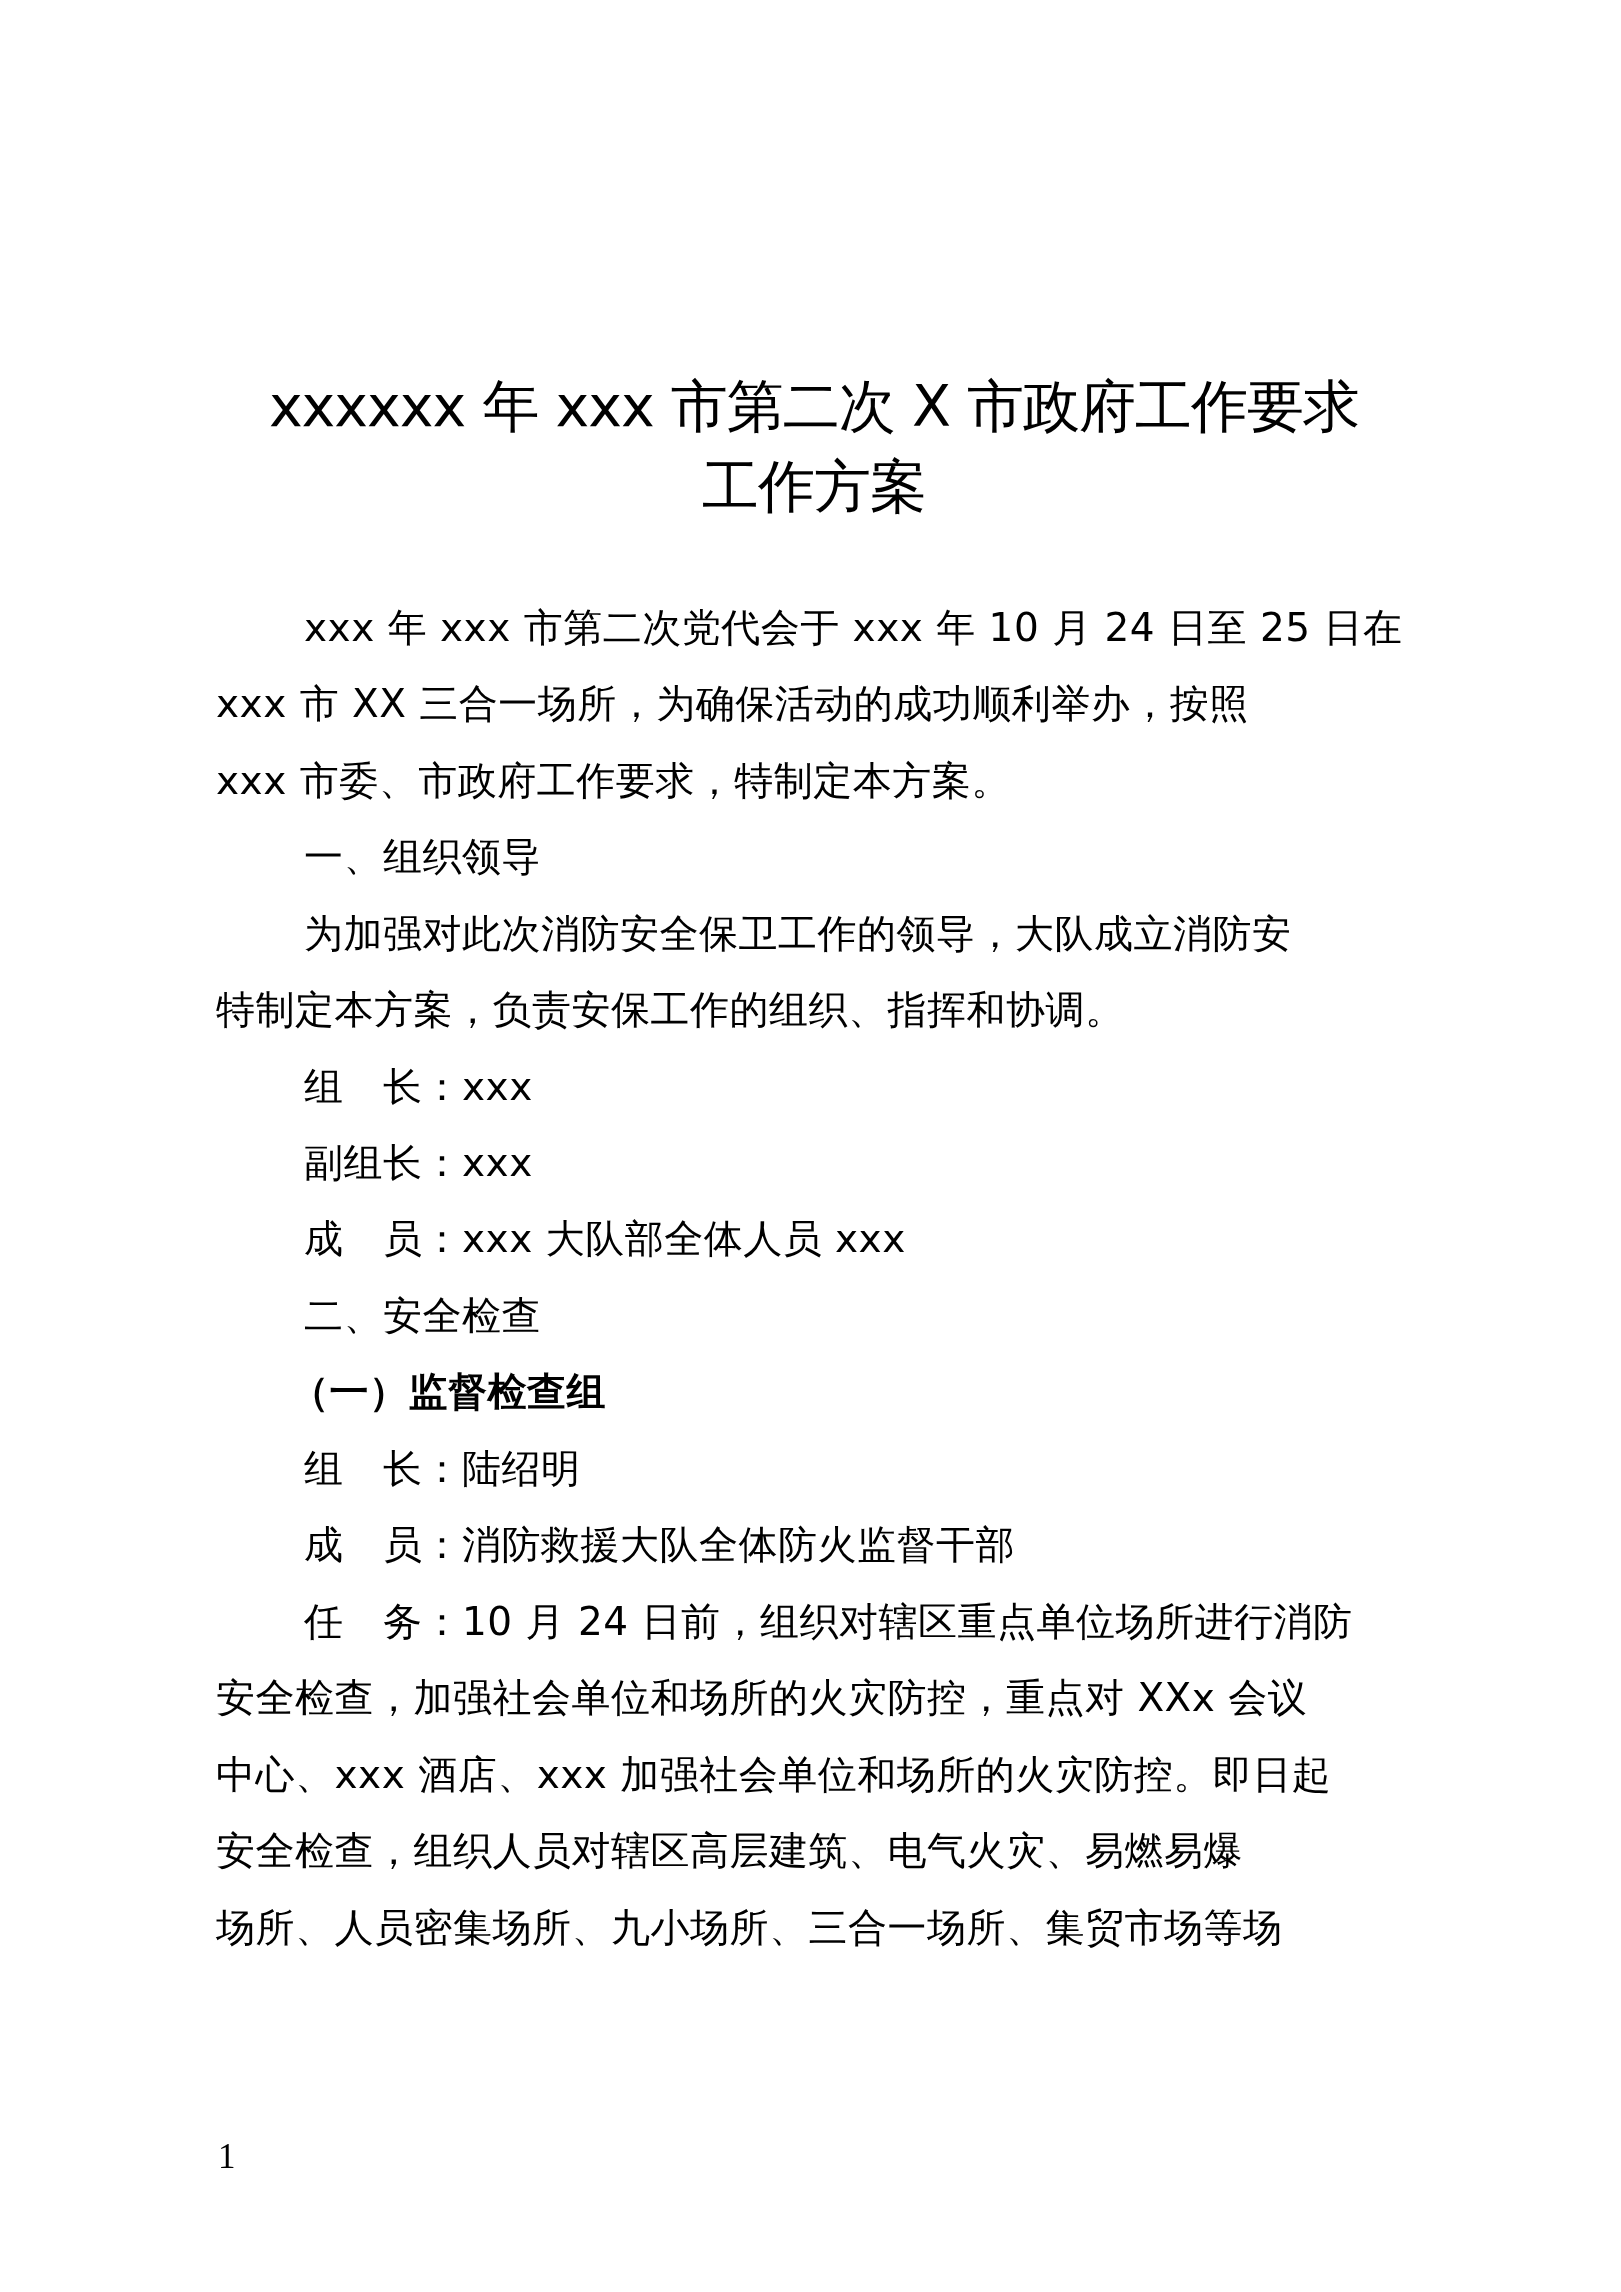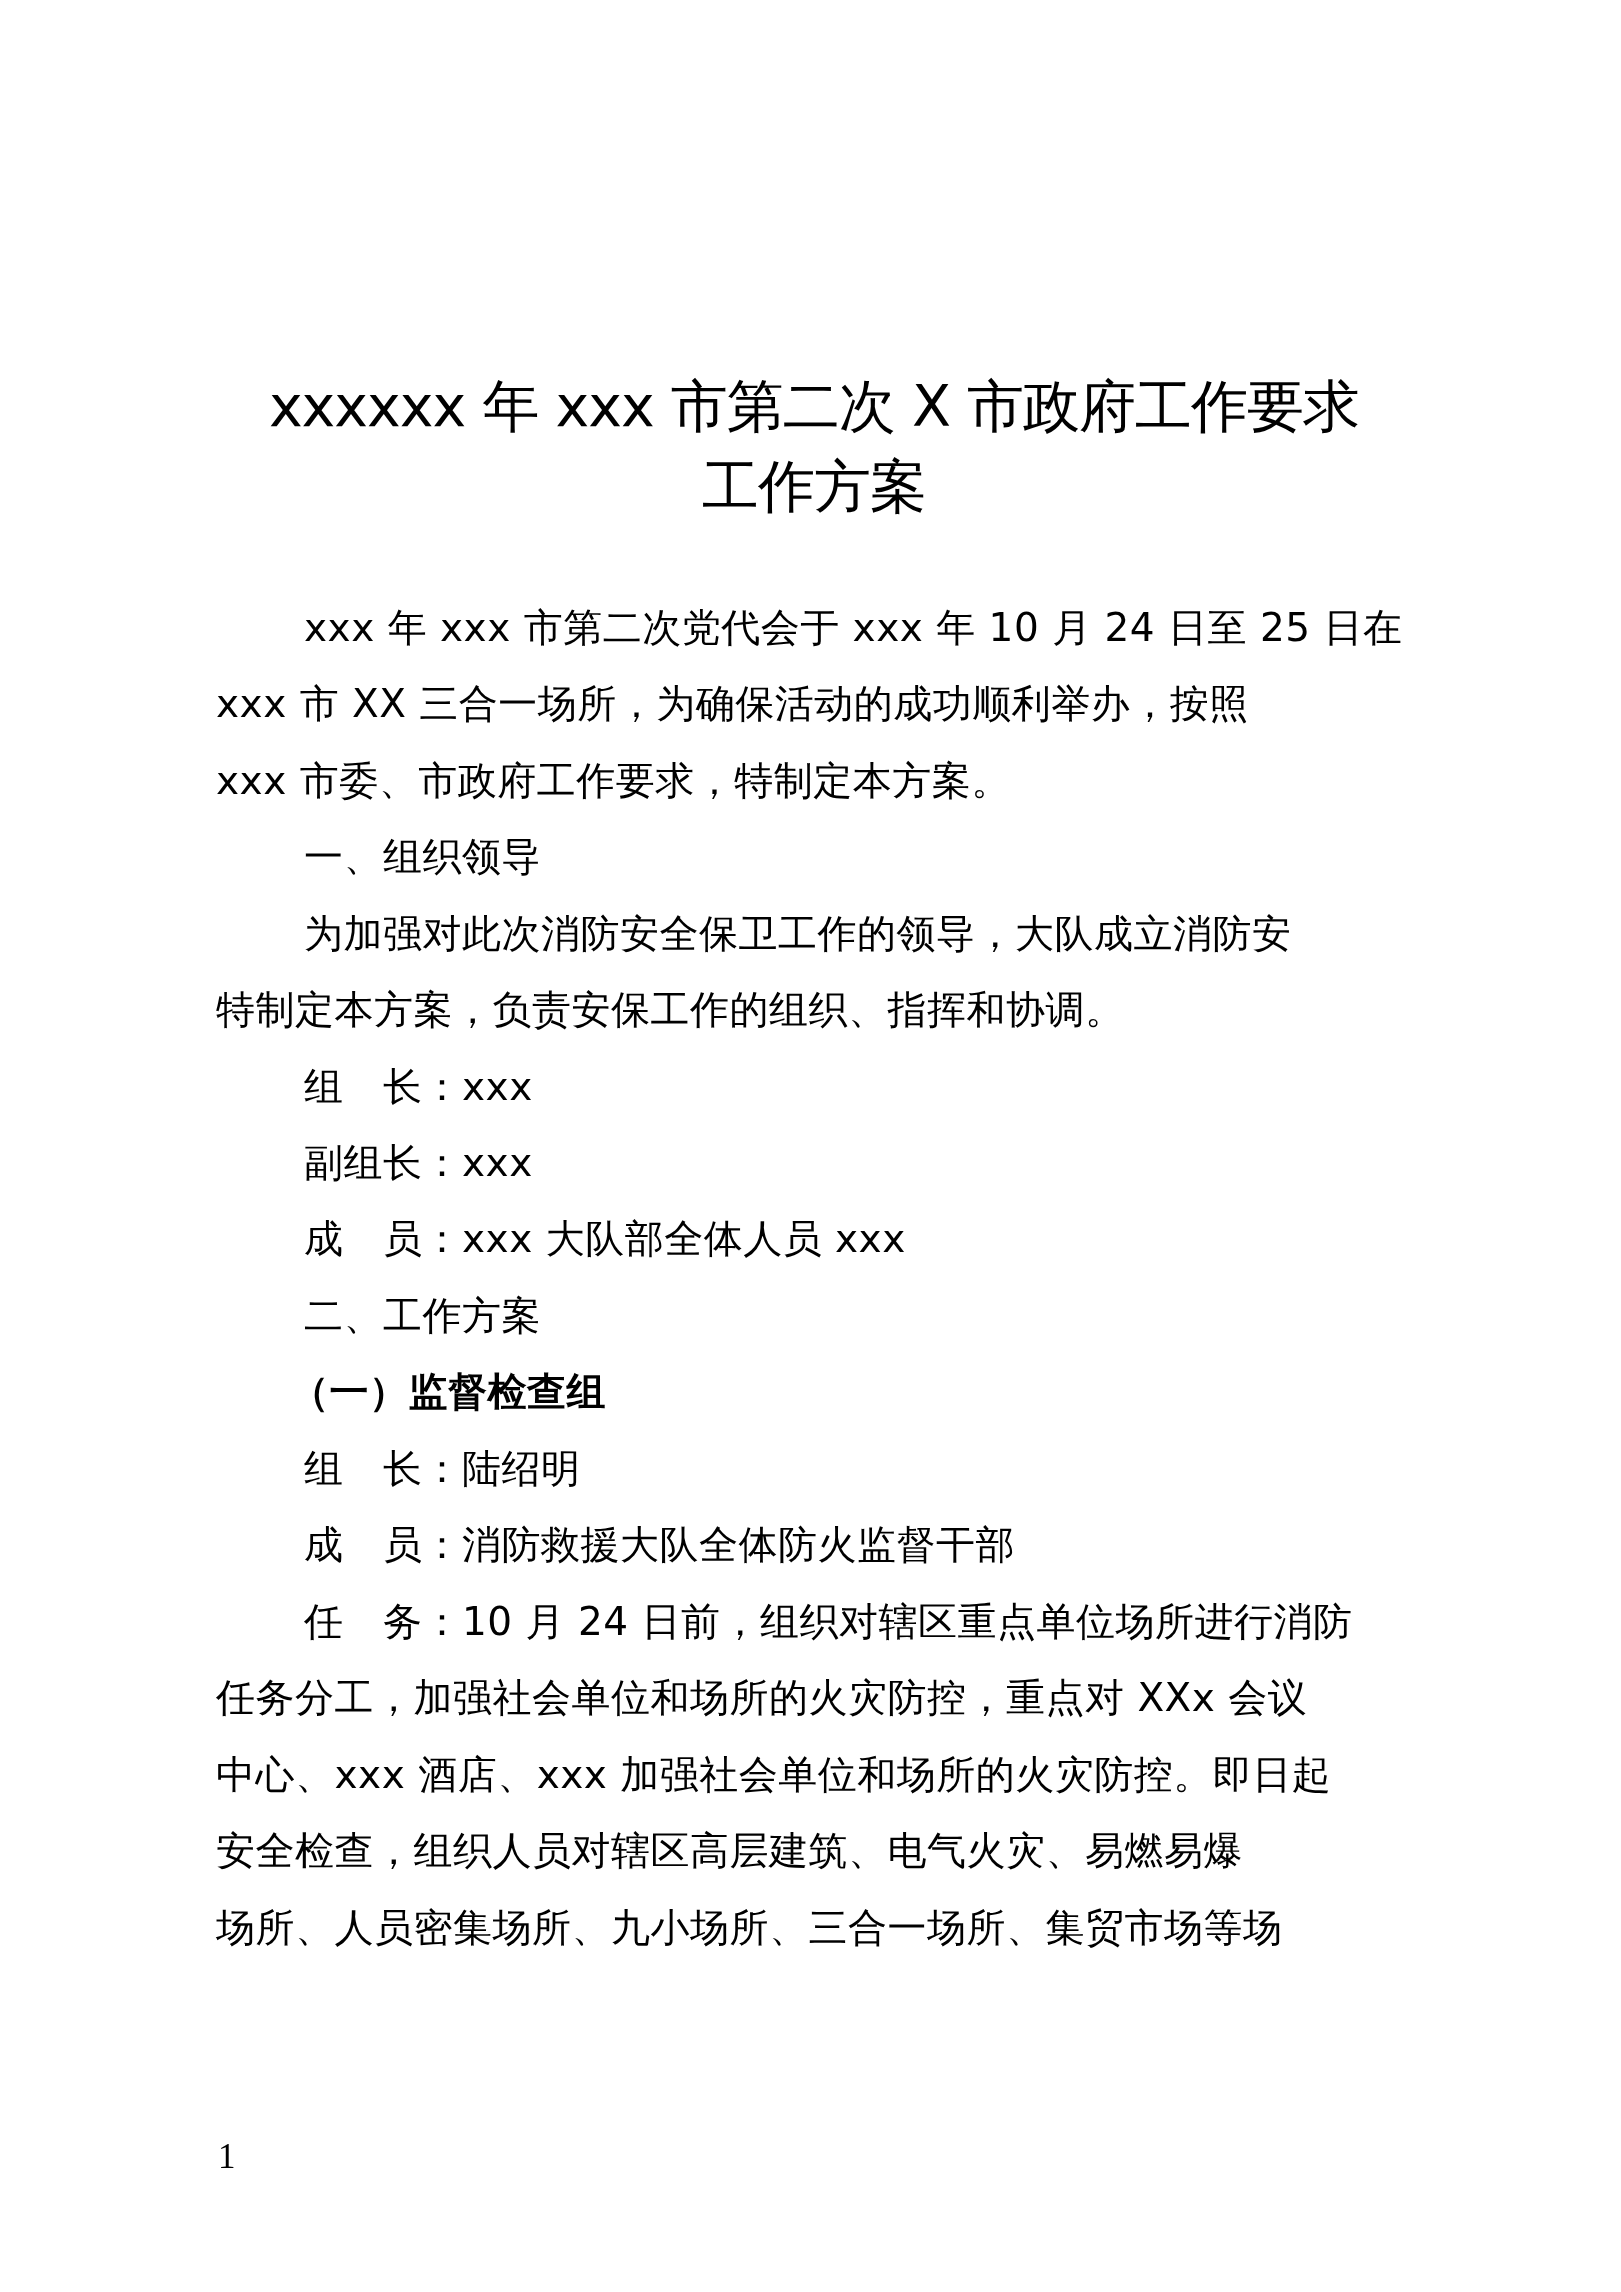--- a/index.html
+++ b/index.html
@@ -28,24 +28,24 @@
 <div class="line" style="top:676px">xxx 市 XX 三合一场所，为确保活动的成功顺利举办，按照</div>
 <div class="line" style="top:753px">xxx 市委、市政府工作要求，特制定本方案。</div>
 
 <div class="line ind" style="top:829px">一、组织领导</div>
 <div class="line ind" style="top:906px">为加强对此次消防安全保卫工作的领导，大队成立消防安</div>
 <div class="line" style="top:982px">特制定本方案，负责安保工作的组织、指挥和协调。</div>
 <div class="line ind" style="top:1059px">组　长：xxx</div>
 <div class="line ind" style="top:1135px">副组长：xxx</div>
 <div class="line ind" style="top:1211px">成　员：xxx 大队部全体人员 xxx</div>
 
-<div class="line ind" style="top:1288px">二、工作方案</div>
+<div class="line ind" style="top:1288px">二、安全检查</div>
 <div class="line bold" style="top:1364px">（一）监督检查组</div>
 <div class="line ind" style="top:1441px">组　长：陆绍明</div>
 <div class="line ind" style="top:1517px">成　员：消防救援大队全体防火监督干部</div>
 <div class="line ind" style="top:1594px">任　务：10 月 24 日前，组织对辖区重点单位场所进行消防</div>
-<div class="line" style="top:1670px">任务分工，加强社会单位和场所的火灾防控，重点对 XXx 会议</div>
+<div class="line" style="top:1670px">安全检查，加强社会单位和场所的火灾防控，重点对 XXx 会议</div>
 <div class="line" style="top:1747px">中心、xxx 酒店、xxx 加强社会单位和场所的火灾防控。即日起</div>
 <div class="line" style="top:1823px">安全检查，组织人员对辖区高层建筑、电气火灾、易燃易爆</div>
 <div class="line" style="top:1900px">场所、人员密集场所、九小场所、三合一场所、集贸市场等场</div>
 
 <div class="pagenum">1</div>
 
 
 </body></html>

